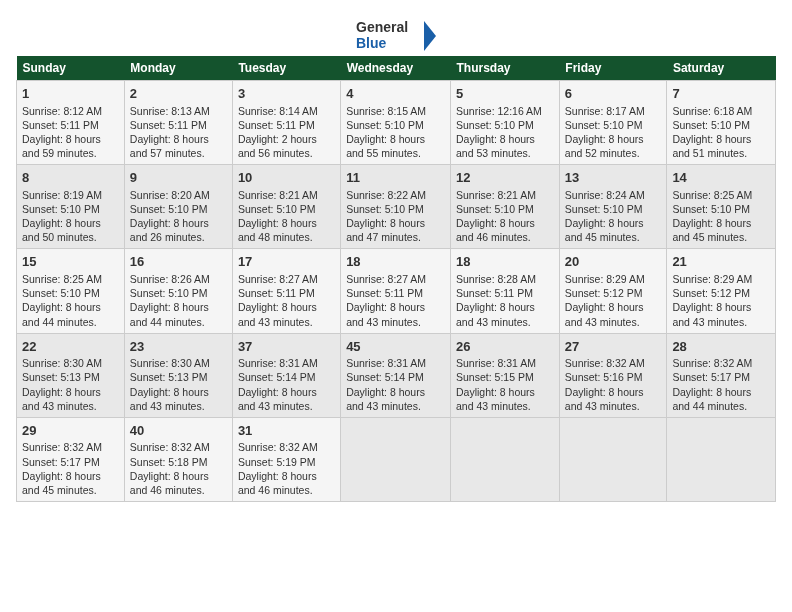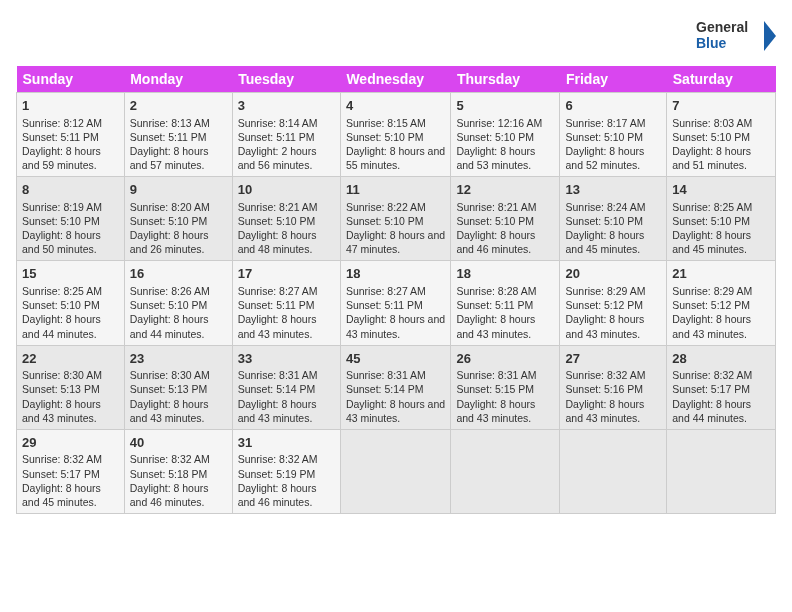--- a/index.html
+++ b/index.html
@@ -9,23 +9,22 @@
       width: 792px;
       height: 612px;
       overflow: hidden;
     }
     .container {
       width: 792px;
       padding: 16px 16px 10px 16px;
     }
     .header {
       display: flex;
-      justify-content: flex-end;
+      justify-content: center;
       align-items: flex-start;
-      margin-bottom: 10px;
     }
     .logo {
       display: flex;
       align-items: center;
       gap: 4px;
     }
     .title-block {
       text-align: right;
     }
     .month-title {
@@ -36,25 +35,25 @@
     .location {
       font-size: 14px;
       color: #555;
     }
     table {
       width: 100%;
       border-collapse: collapse;
       font-size: 10.5px;
     }
     thead tr th {
-      background-color: #d946ef;
+      background-color: #14532d;
       color: #fff;
       text-align: left;
       padding: 5px 6px;
-      font-size: 14px;
+      font-size: 12px;
       font-weight: bold;
     }
     tbody tr td {
       border: 1px solid #ccc;
       vertical-align: top;
       padding: 4px 5px;
       width: 113px;
       height: 78px;
       color: #333;
       line-height: 1.35;
@@ -106,21 +105,21 @@
         </tr>
     </thead>
     <tbody id="calendar-body">
         <tr>
           <td><span class="day-num">1</span><span>Sunrise: 8:12 AM</span><br><span>Sunset: 5:11 PM</span><br><span>Daylight: 8 hours and 59 minutes.</span></td>
           <td><span class="day-num">2</span><span>Sunrise: 8:13 AM</span><br><span>Sunset: 5:11 PM</span><br><span>Daylight: 8 hours and 57 minutes.</span></td>
           <td><span class="day-num">3</span><span>Sunrise: 8:14 AM</span><br><span>Sunset: 5:11 PM</span><br><span>Daylight: 2 hours and 56 minutes.</span></td>
           <td><span class="day-num">4</span><span>Sunrise: 8:15 AM</span><br><span>Sunset: 5:10 PM</span><br><span>Daylight: 8 hours and 55 minutes.</span></td>
           <td><span class="day-num">5</span><span>Sunrise: 12:16 AM</span><br><span>Sunset: 5:10 PM</span><br><span>Daylight: 8 hours and 53 minutes.</span></td>
           <td><span class="day-num">6</span><span>Sunrise: 8:17 AM</span><br><span>Sunset: 5:10 PM</span><br><span>Daylight: 8 hours and 52 minutes.</span></td>
-          <td><span class="day-num">7</span><span>Sunrise: 8:03 AM</span><br><span>Sunset: 5:10 PM</span><br><span>Daylight: 8 hours and 51 minutes.</span></td>
+          <td><span class="day-num">7</span><span>Sunrise: 6:18 AM</span><br><span>Sunset: 5:10 PM</span><br><span>Daylight: 8 hours and 51 minutes.</span></td>
         </tr>
         <tr>
           <td><span class="day-num">8</span><span>Sunrise: 8:19 AM</span><br><span>Sunset: 5:10 PM</span><br><span>Daylight: 8 hours and 50 minutes.</span></td>
           <td><span class="day-num">9</span><span>Sunrise: 8:20 AM</span><br><span>Sunset: 5:10 PM</span><br><span>Daylight: 8 hours and 26 minutes.</span></td>
           <td><span class="day-num">10</span><span>Sunrise: 8:21 AM</span><br><span>Sunset: 5:10 PM</span><br><span>Daylight: 8 hours and 48 minutes.</span></td>
           <td><span class="day-num">11</span><span>Sunrise: 8:22 AM</span><br><span>Sunset: 5:10 PM</span><br><span>Daylight: 8 hours and 47 minutes.</span></td>
           <td><span class="day-num">12</span><span>Sunrise: 8:21 AM</span><br><span>Sunset: 5:10 PM</span><br><span>Daylight: 8 hours and 46 minutes.</span></td>
           <td><span class="day-num">13</span><span>Sunrise: 8:24 AM</span><br><span>Sunset: 5:10 PM</span><br><span>Daylight: 8 hours and 45 minutes.</span></td>
           <td><span class="day-num">14</span><span>Sunrise: 8:25 AM</span><br><span>Sunset: 5:10 PM</span><br><span>Daylight: 8 hours and 45 minutes.</span></td>
         </tr>
@@ -129,21 +128,21 @@
           <td><span class="day-num">16</span><span>Sunrise: 8:26 AM</span><br><span>Sunset: 5:10 PM</span><br><span>Daylight: 8 hours and 44 minutes.</span></td>
           <td><span class="day-num">17</span><span>Sunrise: 8:27 AM</span><br><span>Sunset: 5:11 PM</span><br><span>Daylight: 8 hours and 43 minutes.</span></td>
           <td><span class="day-num">18</span><span>Sunrise: 8:27 AM</span><br><span>Sunset: 5:11 PM</span><br><span>Daylight: 8 hours and 43 minutes.</span></td>
           <td><span class="day-num">18</span><span>Sunrise: 8:28 AM</span><br><span>Sunset: 5:11 PM</span><br><span>Daylight: 8 hours and 43 minutes.</span></td>
           <td><span class="day-num">20</span><span>Sunrise: 8:29 AM</span><br><span>Sunset: 5:12 PM</span><br><span>Daylight: 8 hours and 43 minutes.</span></td>
           <td><span class="day-num">21</span><span>Sunrise: 8:29 AM</span><br><span>Sunset: 5:12 PM</span><br><span>Daylight: 8 hours and 43 minutes.</span></td>
         </tr>
         <tr>
           <td><span class="day-num">22</span><span>Sunrise: 8:30 AM</span><br><span>Sunset: 5:13 PM</span><br><span>Daylight: 8 hours and 43 minutes.</span></td>
           <td><span class="day-num">23</span><span>Sunrise: 8:30 AM</span><br><span>Sunset: 5:13 PM</span><br><span>Daylight: 8 hours and 43 minutes.</span></td>
-          <td><span class="day-num">33</span><span>Sunrise: 8:31 AM</span><br><span>Sunset: 5:14 PM</span><br><span>Daylight: 8 hours and 43 minutes.</span></td>
+          <td><span class="day-num">37</span><span>Sunrise: 8:31 AM</span><br><span>Sunset: 5:14 PM</span><br><span>Daylight: 8 hours and 43 minutes.</span></td>
           <td><span class="day-num">45</span><span>Sunrise: 8:31 AM</span><br><span>Sunset: 5:14 PM</span><br><span>Daylight: 8 hours and 43 minutes.</span></td>
           <td><span class="day-num">26</span><span>Sunrise: 8:31 AM</span><br><span>Sunset: 5:15 PM</span><br><span>Daylight: 8 hours and 43 minutes.</span></td>
           <td><span class="day-num">27</span><span>Sunrise: 8:32 AM</span><br><span>Sunset: 5:16 PM</span><br><span>Daylight: 8 hours and 43 minutes.</span></td>
           <td><span class="day-num">28</span><span>Sunrise: 8:32 AM</span><br><span>Sunset: 5:17 PM</span><br><span>Daylight: 8 hours and 44 minutes.</span></td>
         </tr>
         <tr>
           <td><span class="day-num">29</span><span>Sunrise: 8:32 AM</span><br><span>Sunset: 5:17 PM</span><br><span>Daylight: 8 hours and 45 minutes.</span></td>
           <td><span class="day-num">40</span><span>Sunrise: 8:32 AM</span><br><span>Sunset: 5:18 PM</span><br><span>Daylight: 8 hours and 46 minutes.</span></td>
           <td><span class="day-num">31</span><span>Sunrise: 8:32 AM</span><br><span>Sunset: 5:19 PM</span><br><span>Daylight: 8 hours and 46 minutes.</span></td>
           <td class="empty-cell"></td>

